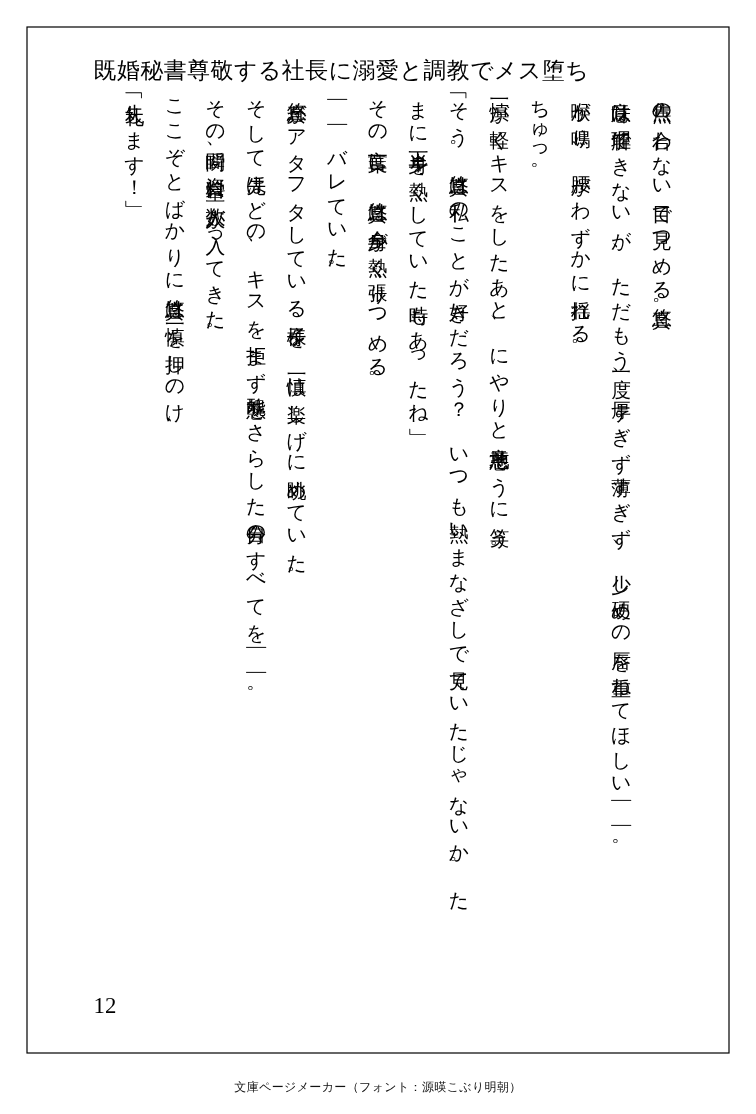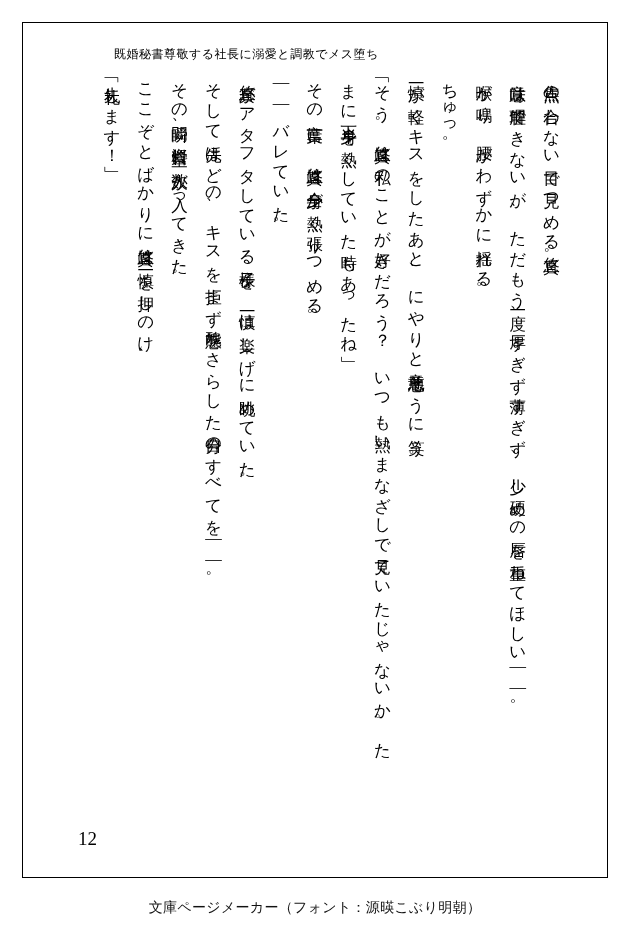--- a/index.html
+++ b/index.html
@@ -34,25 +34,24 @@
     border: 1px solid #000000;
     box-sizing: border-box;
     background: #ffffff;
   }
 
   
   .running-header {
     position: absolute;
     left: 78px;
     top: 46px;
-    font-size: 12px;
+    font-size: 19px;
     letter-spacing: 0.5px;
     white-space: nowrap;
     color: #000000;
-    margin-left: 36px;
   }
 
   
   .body-text {
     position: absolute;
     right: 62px;
     top: 72px;
     width: 470px;
     height: 690px;
     writing-mode: vertical-rl;
@@ -78,21 +77,21 @@
     color: #000000;
   }
 
   
   .footer-credit {
     position: absolute;
     left: 0;
     top: 899px;
     width: 630px;
     text-align: center;
-    font-size: 14px;
+    font-size: 10px;
     color: #111111;
     letter-spacing: 0.3px;
   }
 </style>
 </head>
 <body>
 
 <div class="page">
 
   <div class="page-frame"></div>

